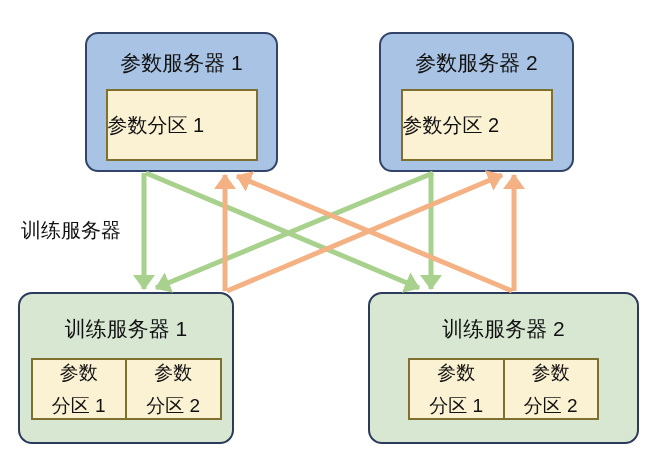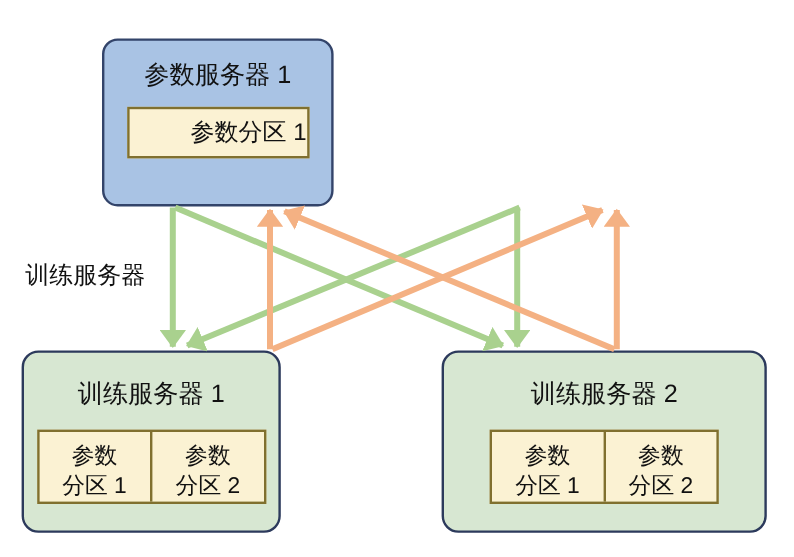--- a/index.html
+++ b/index.html
@@ -41,45 +41,45 @@
     text-align: center;
     font-size: 21px;
     line-height: 27px;
     white-space: nowrap;
   }
   .server .node-title { margin-top: 15px; }
   .trainer .node-title { margin-top: 21px; }
   .partition-single {
     box-sizing: border-box;
     width: 152px;
-    height: 43px;
+    height: 72px;
     margin: 13px auto 0;
     background: var(--partition-fill);
     border: 2px solid var(--partition-border);
     display: flex;
     align-items: center;
-    justify-content: flex-end;
+    justify-content: flex-start;
     font-size: 20px;
     white-space: nowrap;
   }
   .partition-pair {
     box-sizing: border-box;
     width: 191px;
     height: 62px;
     margin: 16px auto 0;
     background: var(--partition-fill);
     border: 2px solid var(--partition-border);
     display: flex;
   }
   .partition-cell {
     flex: 1;
     display: flex;
     flex-direction: column;
     align-items: center;
-    justify-content: flex-end;
+    justify-content: space-between;
     font-size: 19px;
     line-height: 25px;
     white-space: nowrap;
   }
   .partition-cell + .partition-cell {
     border-left: 2px solid var(--partition-border);
   }
   .flow-label {
     position: absolute;
     font-size: 20px;
@@ -99,20 +99,26 @@
 
 <div class="canvas">
 
   <div class="node server" style="left:85px; top:32px; width:193px; height:140px;">
     <div class="node-title">参数服务器 1</div>
     <div class="partition-single">
       <span>参数分区 1</span>
     </div>
   </div>
 
+  <div class="node server" style="left:379px; top:32px; width:195px; height:140px;">
+    <div class="node-title">参数服务器 2</div>
+    <div class="partition-single">
+      <span>参数分区 2</span>
+    </div>
+  </div>
 
   <div class="node trainer" style="left:18px; top:292px; width:216px; height:152px;">
     <div class="node-title">训练服务器 1</div>
     <div class="partition-pair">
       <div class="partition-cell">
         <div>参数</div>
         <div>分区 1</div>
       </div>
       <div class="partition-cell">
         <div>参数</div>

